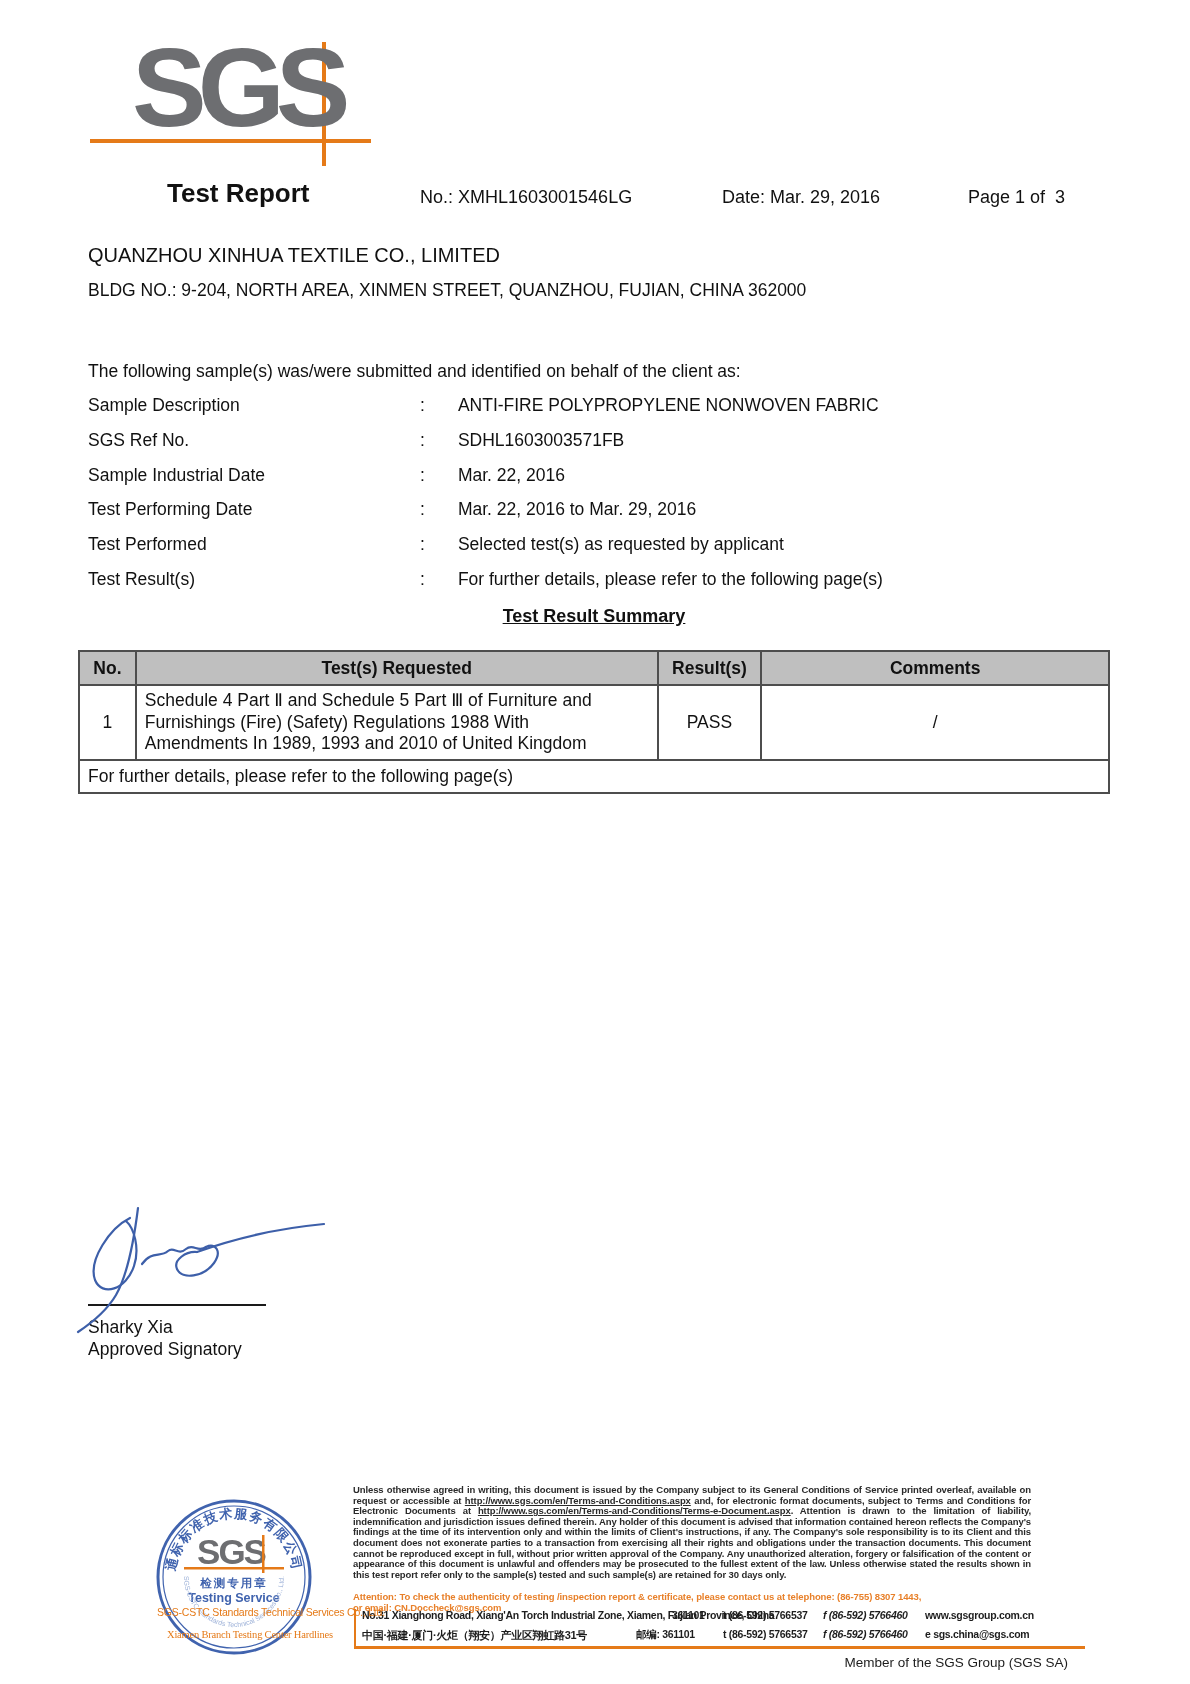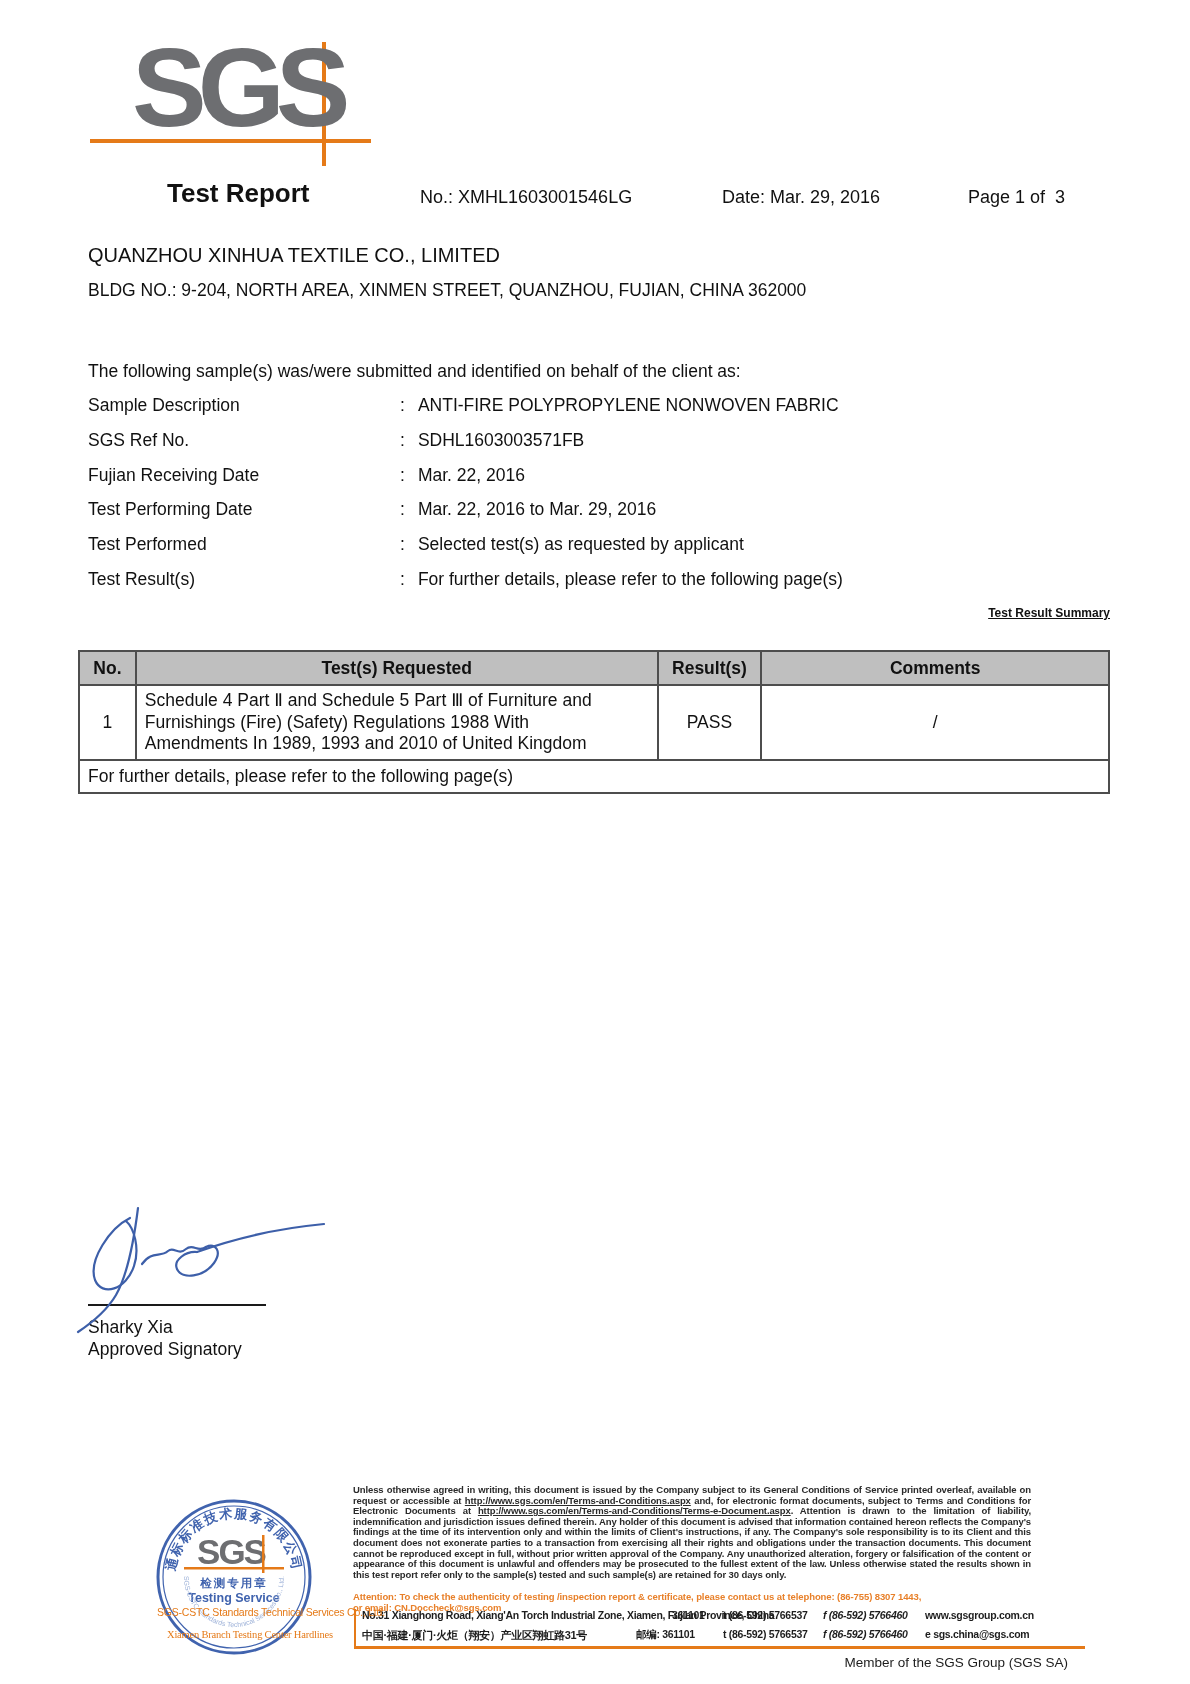--- a/index.html
+++ b/index.html
@@ -16,27 +16,27 @@
   
   .title{position:absolute;left:167px;top:178px;font-size:26px;font-weight:bold;}
   .hdr{position:absolute;top:187px;font-size:18px;font-weight:normal;white-space:pre;}
   .hdr.no{left:420px;} .hdr.date{left:722px;} .hdr.page{left:968px;}
   
   .client-name{position:absolute;left:88px;top:244px;font-size:20px;}
   .client-addr{position:absolute;left:88px;top:280px;font-size:17.5px;}
   .intro{position:absolute;left:88px;top:361px;font-size:17.5px;}
   
   .info{position:absolute;left:88px;top:395px;width:1010px;}
-  .info-row{display:flex;height:34.8px;align-items:flex-start;font-size:17.5px;}
+  .info-row{display:flex;height:34.8px;align-items:flex-start;font-size:17.5px;gap:20px;}
   .info-label{width:312px;flex:none;}
   .info-sep{flex:none;}
   .info-value{margin-left:13px;}
   
-  .sum-head{position:absolute;left:78px;top:606px;width:1032px;text-align:right;
-    font-size:12px;font-weight:bold;text-decoration:underline;}
+  .sum-head{position:absolute;left:78px;top:606px;width:1032px;text-align:center;
+    font-size:18px;font-weight:bold;text-decoration:underline;}
   table.sum{position:absolute;left:78px;top:650px;width:1032px;border-collapse:collapse;
     font-size:17.5px;padding-left:18px;}
   table.sum th,table.sum td{border:2px solid #4d4d4d;}
   table.sum th{background:#bfbfbf;height:32px;font-weight:bold;text-align:center;padding:0;}
   td.c-no{text-align:center;vertical-align:middle;}
   td.c-req{padding:4px 8px;vertical-align:top;}
   td.c-req .wrap{width:448px;line-height:21.5px;}
   td.c-res,td.c-com{text-align:center;vertical-align:middle;}
   td.c-foot{height:31px;padding:0 8px;text-align:left;vertical-align:middle;}
   
@@ -91,21 +91,21 @@
       <span class="info-label">Sample Description</span>
         <span class="info-sep">:</span>
         <span class="info-value">ANTI-FIRE POLYPROPYLENE NONWOVEN FABRIC</span>
     </div>
     <div class="info-row">
       <span class="info-label">SGS Ref No.</span>
         <span class="info-sep">:</span>
         <span class="info-value">SDHL1603003571FB</span>
     </div>
     <div class="info-row">
-      <span class="info-label">Fujian Receiving Date</span>
+      <span class="info-label">Sample Industrial Date</span>
         <span class="info-sep">:</span>
         <span class="info-value">Mar. 22, 2016</span>
     </div>
     <div class="info-row">
       <span class="info-label">Test Performing Date</span>
         <span class="info-sep">:</span>
         <span class="info-value">Mar. 22, 2016 to Mar. 29, 2016</span>
     </div>
     <div class="info-row">
       <span class="info-label">Test Performed</span>

